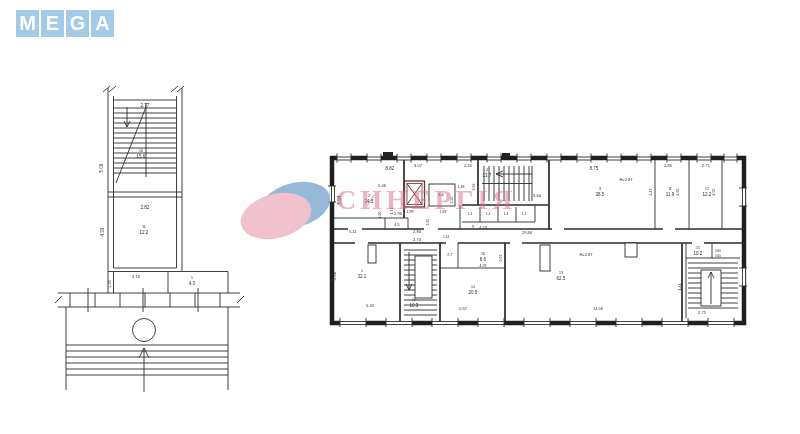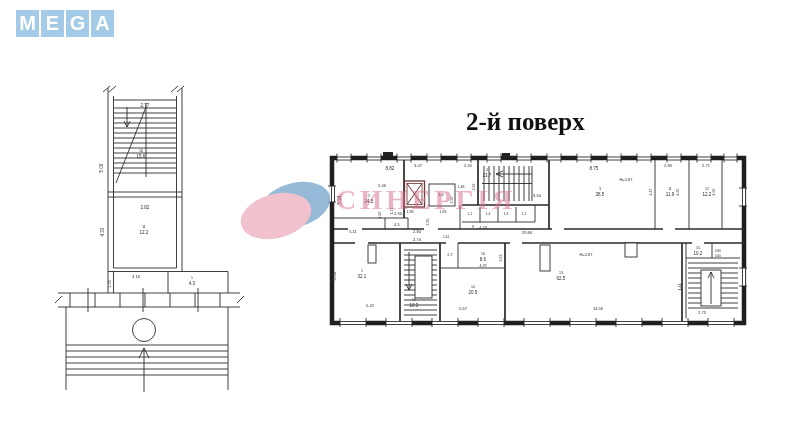--- a/index.html
+++ b/index.html
@@ -33,21 +33,20 @@
 
 <div id="shot">
 
   <div class="logo">
     <div class="tile">M</div>
     <div class="tile">E</div>
     <div class="tile">G</div>
     <div class="tile">A</div>
   </div>
 
-  <div class="h2">2-й поверх</div>
 
   <svg id="plansvg" width="800" height="434" viewBox="0 0 800 434">
 
     <g>
 
       <path class="thin" d="M108 88 V293 M113.5 96 V268 M113.5 271.5 V293
                M176.5 96 V268 M182 88 V271.5 M113.5 100 H176.5
                M108 192 H182 M108 197 H182
                M113.5 268 H176.5 M108 271.5 H228 M228 271.5 V293 M168 271.5 V293"></path>
 

